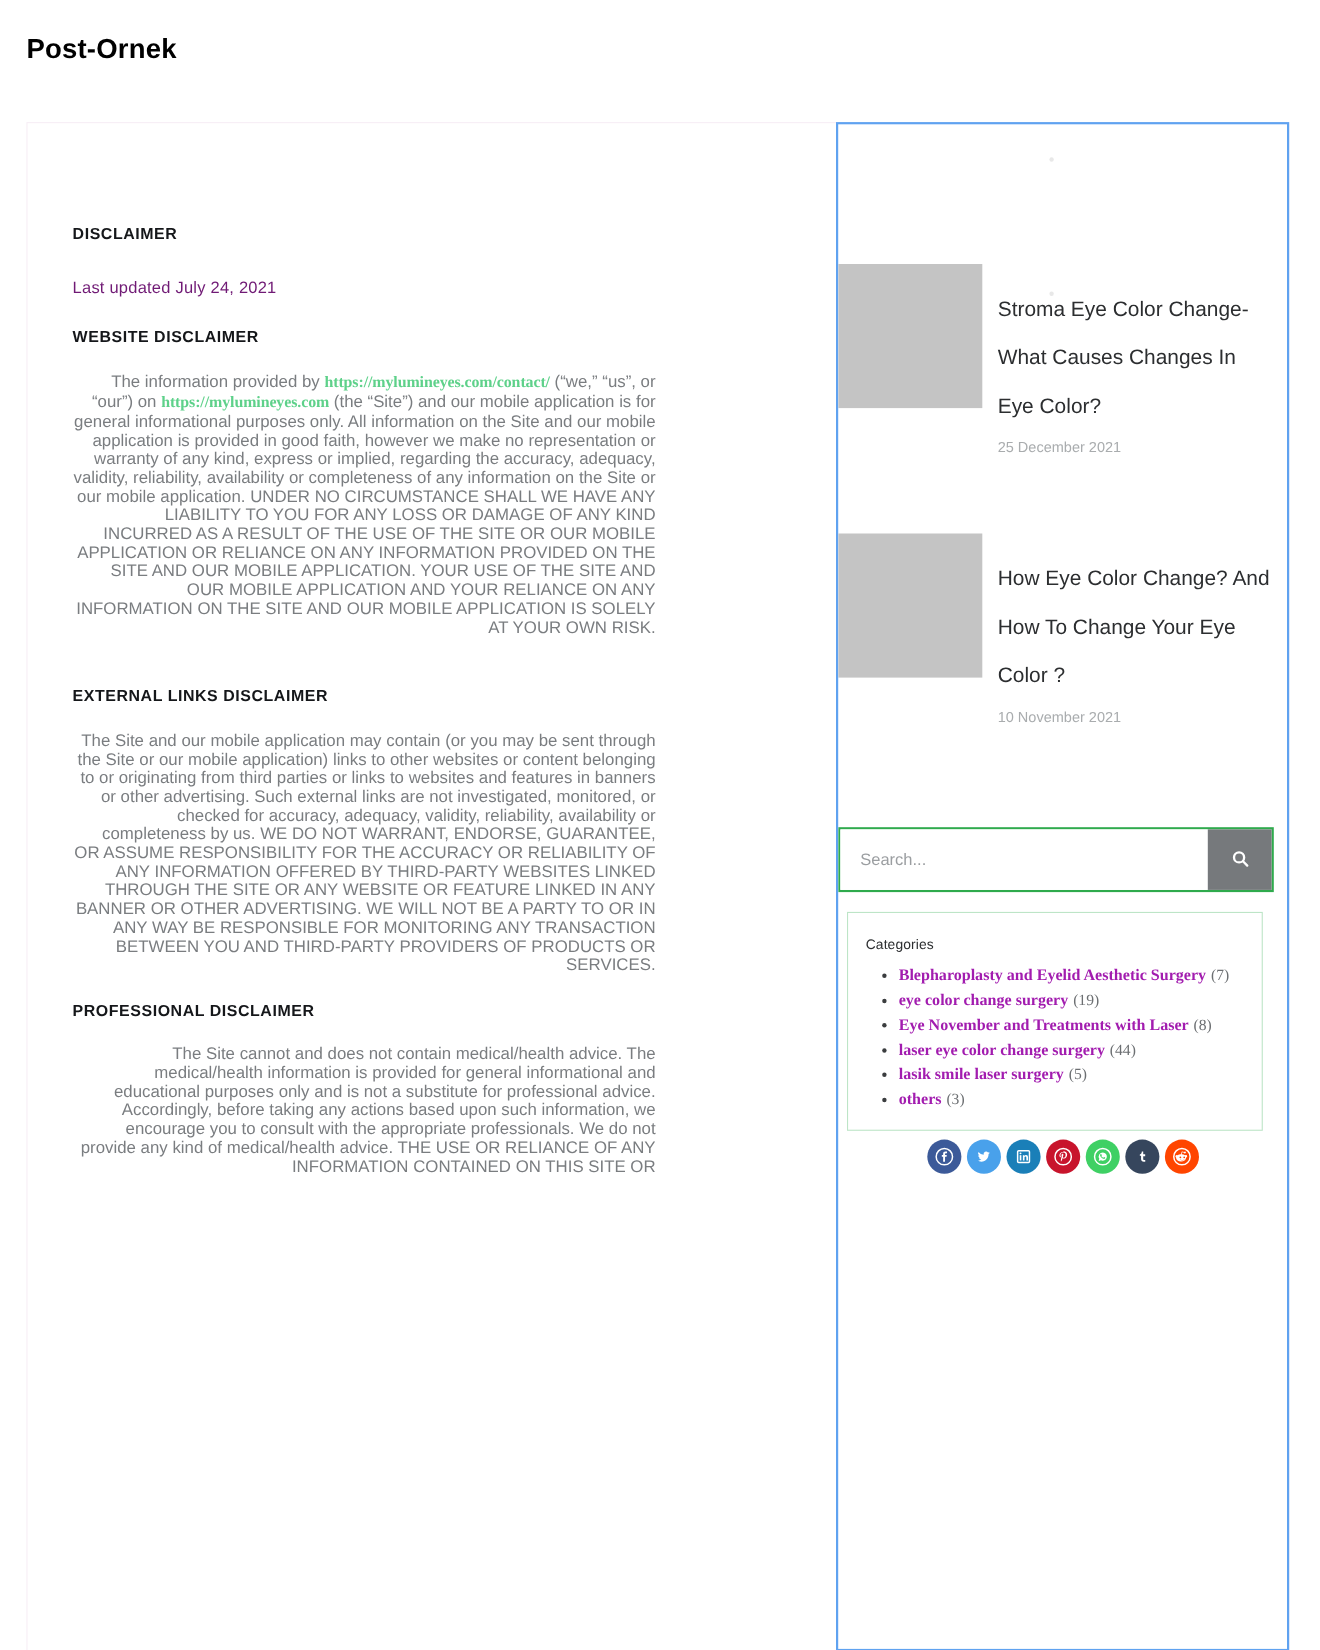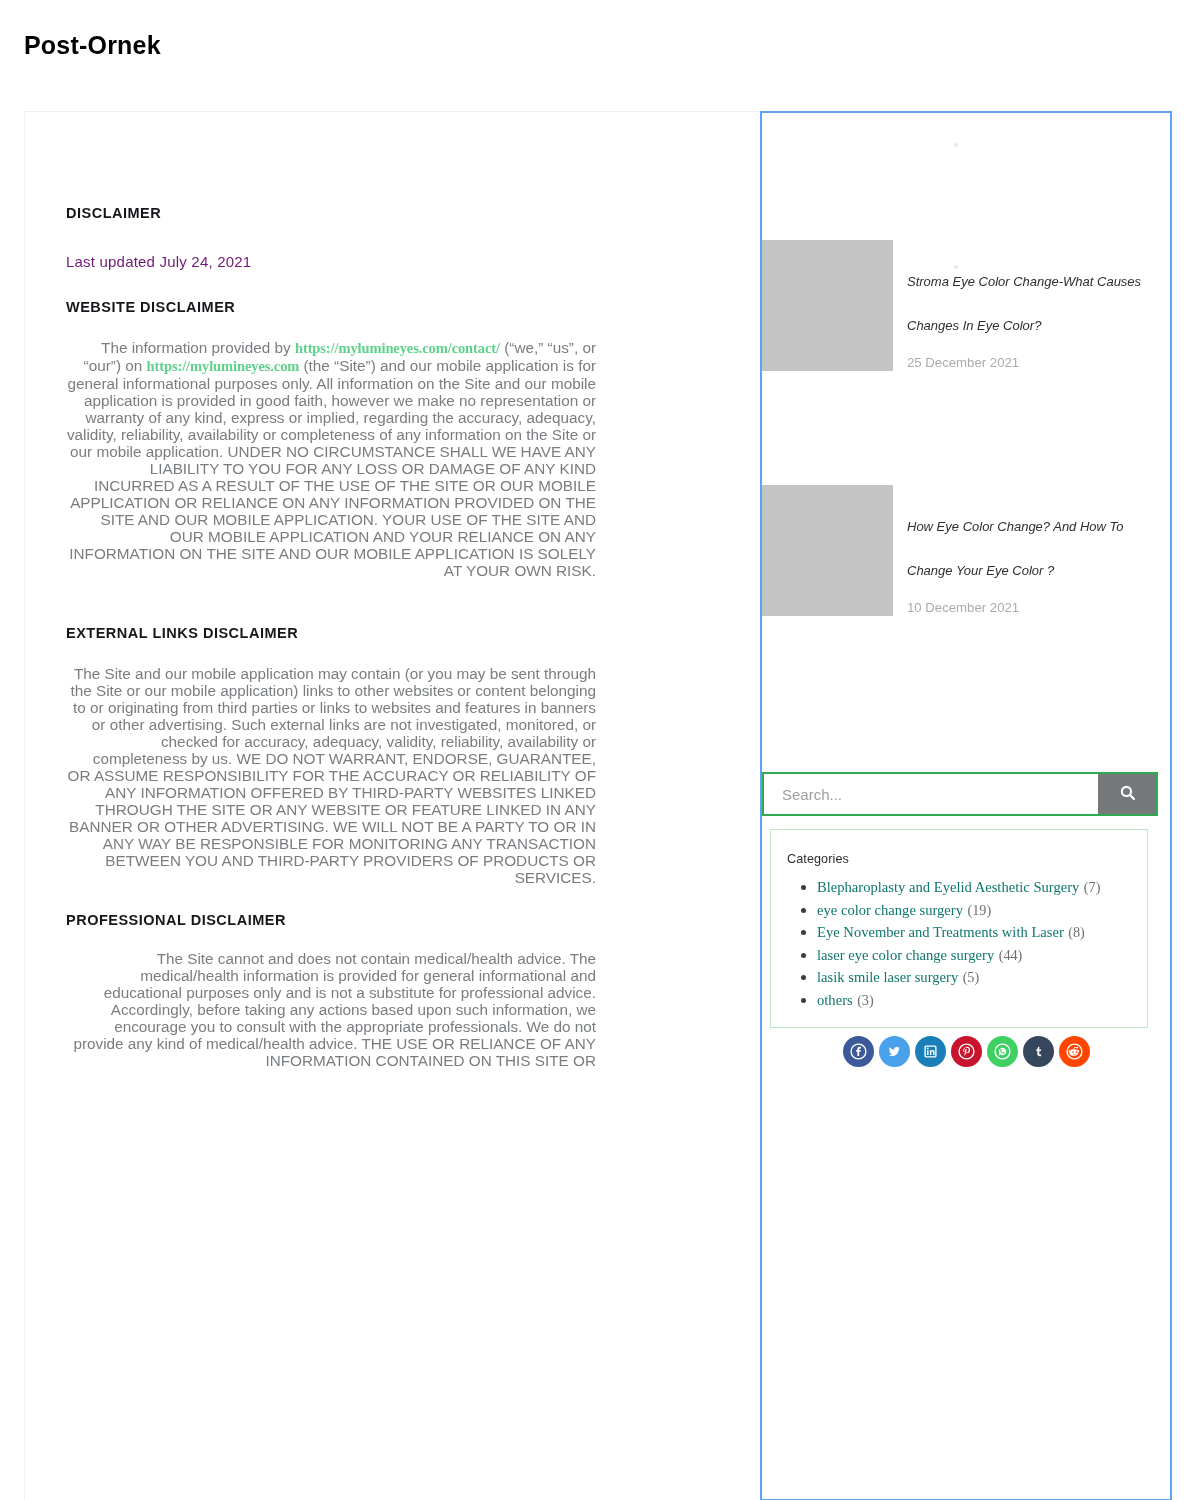--- a/index.html
+++ b/index.html
@@ -120,44 +120,42 @@
     height: 131px;
     background: #c4c4c4;
     flex: 0 0 131px;
   }
   .post-meta {
     padding-left: 14px;
     padding-top: 20px;
     width: 262px;
   }
   .post-title {
-    font-size: 13px;
+    font-size: 19px;
     line-height: 44px;
     color: #2c2e30;
     font-weight: 400;
-    font-style: italic;
   }
   .post-date {
     font-size: 13.2px;
     color: #a9acae;
     line-height: 30px;
     font-weight: 400;
   }
 
   
   .search-wrap {
     position: absolute;
     left: 0px;
     top: 639px;
     width: 396px;
-    height: 44px;
+    height: 59px;
     display: flex;
     border: 2px solid #2faa4d;
     background: #ffffff;
-    margin-top: 20px;
   }
   .search-input {
     flex: 1 1 auto;
     border: 0;
     outline: none;
     padding: 0 18px;
     font-size: 15px;
     color: #8a8d90;
     font-family: "Liberation Sans", sans-serif;
     background: #ffffff;
@@ -196,24 +194,24 @@
     list-style: disc;
   }
   .cat-list li {
     margin: 0;
     padding: 0;
     line-height: 21.5px;
     color: #555;
   }
   .cat-list li::marker { color: #3b3d3f; }
   .cat-link {
-    color: #0f766e;
+    color: #a21caf;
     text-decoration: none;
     font-family: "Liberation Serif", serif;
-    font-weight: 400;
+    font-weight: 700;
     font-size: 14.6px;
   }
   .cat-count {
     color: #6c6f72;
     font-family: "Liberation Serif", serif;
     font-size: 14.2px;
   }
 
   
   .social-row {
@@ -281,21 +279,21 @@
       <div class="post-meta">
         <div class="post-title">Stroma Eye Color Change-What Causes Changes In Eye Color?</div>
         <div class="post-date">25 December 2021</div>
       </div>
     </div>
 
     <div class="post-item" style="top:372px">
       <div class="post-thumb"></div>
       <div class="post-meta">
         <div class="post-title">How Eye Color Change? And How To Change Your Eye Color ?</div>
-        <div class="post-date">10 December 2021</div>
+        <div class="post-date">10 November 2021</div>
       </div>
     </div>
 
     <div class="search-wrap">
       <input class="search-input" type="text" placeholder="Search..." style="">
       <button class="search-btn">
         <span>
           <svg width="17" height="17" viewBox="0 0 24 24" fill="none" stroke="#ffffff" stroke-width="3" stroke-linecap="round">
             <circle cx="10.5" cy="10.5" r="6.5"></circle>
             <line x1="15.5" y1="15.5" x2="21" y2="21"></line>

